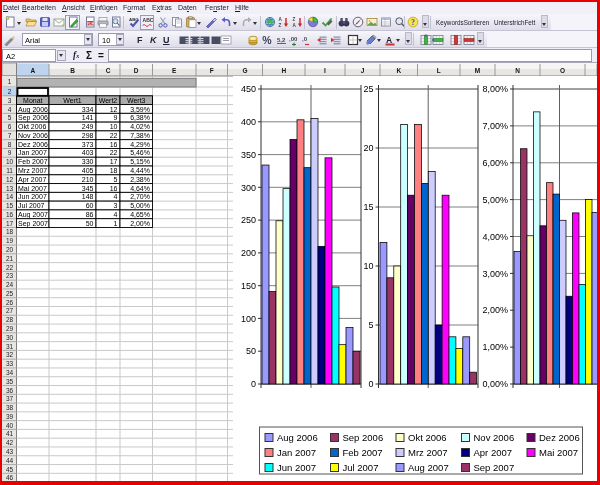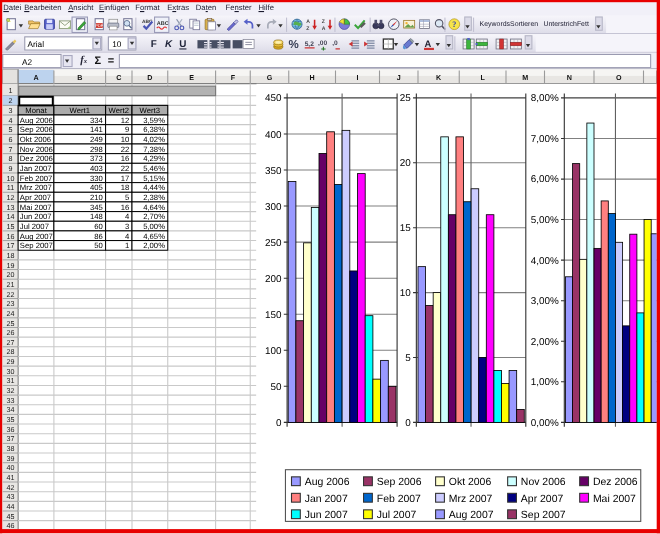--- a/index.html
+++ b/index.html
@@ -307,21 +307,21 @@
     </svg>
 <div style="position:absolute;left:358px;top:39px;width:0;height:0;border-left:2.5px solid transparent;border-right:2.5px solid transparent;border-top:3.5px solid #333"></div>
 <div style="position:absolute;left:377px;top:39px;width:0;height:0;border-left:2.5px solid transparent;border-right:2.5px solid transparent;border-top:3.5px solid #333"></div>
 <div style="position:absolute;left:396px;top:39px;width:0;height:0;border-left:2.5px solid transparent;border-right:2.5px solid transparent;border-top:3.5px solid #333"></div>
 <div style="position:absolute;left:405px;top:32px;width:7px;height:13px;background:#dcdbe8;border:1px solid #b8b8c8"></div>
     <div style="position:absolute;left:406px;top:40px;width:0;height:0;border-left:2.5px solid transparent;border-right:2.5px solid transparent;border-top:3.5px solid #333"></div>
 <div class="abs" style="left:413px;top:33px;width:1px;height:13px;background:#c2c1d2"></div>
 <div style="position:absolute;left:477px;top:32px;width:7px;height:13px;background:#dcdbe8;border:1px solid #b8b8c8"></div>
     <div style="position:absolute;left:478px;top:40px;width:0;height:0;border-left:2.5px solid transparent;border-right:2.5px solid transparent;border-top:3.5px solid #333"></div>
 <div class="abs" style="left:2px;top:49px;width:54px;height:13px;background:#fff;border:1px solid #9a9ab0"></div>
-<div class="abs" style="left:20px;top:52px;font-size:7.5px;color:#000">A2</div>
+<div class="abs" style="left:6px;top:52px;font-size:7.5px;color:#000">A2</div>
 <div class="abs" style="left:57px;top:50px;width:9px;height:11px;background:#e6e5f0;border:1px solid #a8a8c0"></div>
 <div style="position:absolute;left:59px;top:54px;width:0;height:0;border-left:2.5px solid transparent;border-right:2.5px solid transparent;border-top:3.5px solid #333"></div>
 <div class="abs" style="left:73px;top:50px;font-size:9.5px;font-style:italic;font-family:'Liberation Serif',serif;color:#223;font-weight:bold">f<span style="font-size:6px">x</span></div>
 <div class="abs" style="left:86px;top:50px;font-size:10px;color:#111;font-weight:bold">Σ</div>
 <div class="abs" style="left:98px;top:50px;font-size:10px;color:#111;font-weight:bold">=</div>
 <div class="abs" style="left:108px;top:49px;width:484px;height:13px;background:#fff;border:1px solid #9a9ab0"></div>
 <svg width="598" height="422" viewBox="0 63 598 422" style="position:absolute;left:0;top:63px" font-family="Liberation Sans, sans-serif">
       <rect x="2" y="63" width="595" height="418" fill="#fff"></rect>
       <rect x="2" y="63" width="595" height="13" fill="#e8e6e3"></rect>
       <rect x="2" y="63" width="595" height="6" fill="#f6f5f3"></rect>

